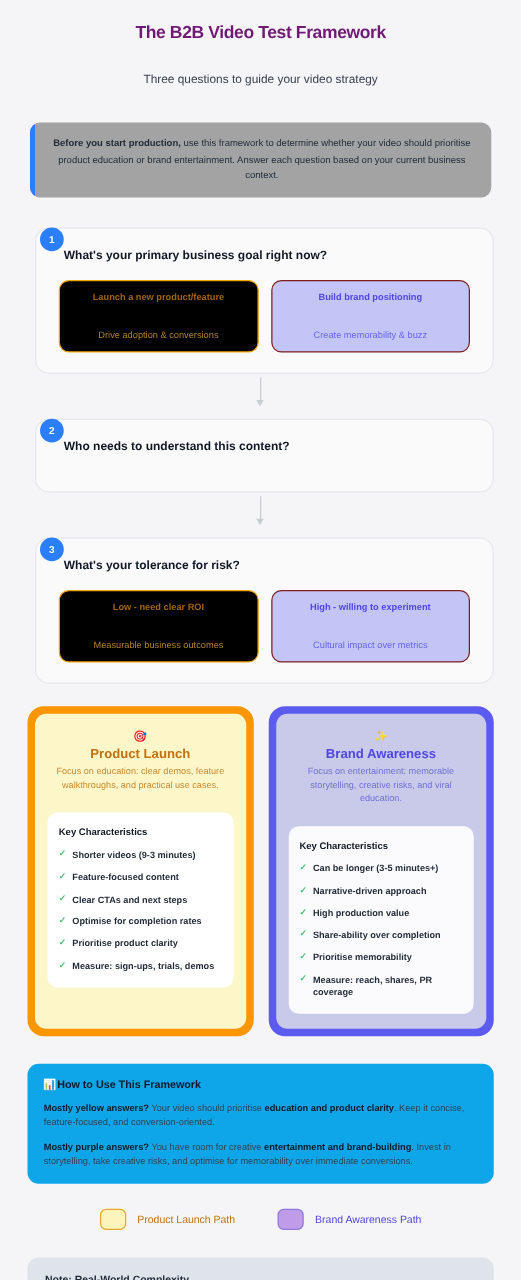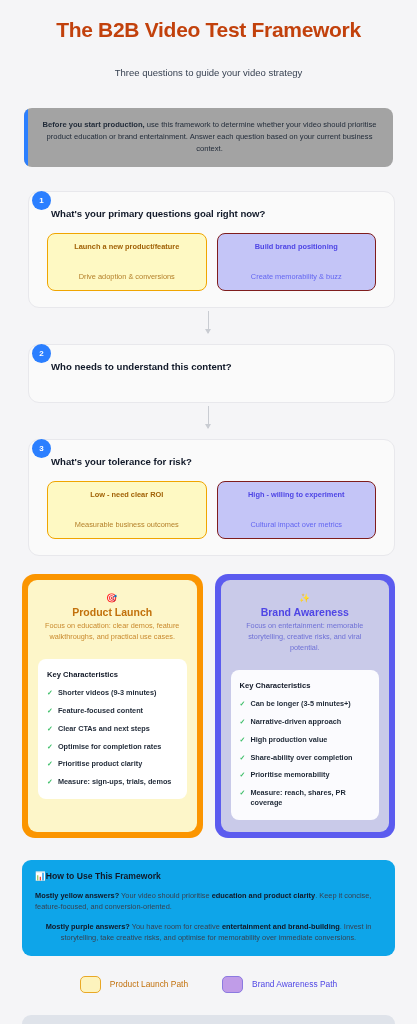--- a/index.html
+++ b/index.html
@@ -10,24 +10,24 @@
   body {
     font-family: "Liberation Sans", sans-serif;
     color: #111827;
     -webkit-font-smoothing: antialiased;
     padding-bottom: 40px;
   }
 
   
   .header { padding: 16px 20px 6px; text-align: center; }
   .title {
-    font-size: 21px;
+    font-size: 14px;
     font-weight: bold;
     letter-spacing: -0.3px;
-    color: #c2410c;
+    color: #701a75;
     line-height: 1.3;
   }
   .subtitle {
     margin-top: 23px;
     font-size: 9.5px;
     color: #374151;
     line-height: 1.4;
   }
 
   
@@ -93,21 +93,21 @@
     gap: 10px;
     padding: 0 4px;
   }
   .option {
     flex: 1;
     border-radius: 8px;
     padding: 8px 6px;
     text-align: center;
   }
   .option.yellow {
-    background: #fef9c3;
+    background: #000000;
     border: 1px solid #f0a500;
   }
   .option.purple {
     background: #c4c5f7;
     border: 1px solid #7f1d1d;
   }
   .opt-title { font-size: 7.4px; font-weight: bold; line-height: 1.45; }
   .opt-sub   { font-size: 7.4px; line-height: 1.5; margin-top: 18px; }
   .option.yellow .opt-title { color: #a16207; }
   .option.yellow .opt-sub   { color: #b4802a; }
@@ -214,21 +214,21 @@
     font-weight: bold;
     color: #111827;
     margin-bottom: 9px;
   }
   .howto-p {
     font-size: 7.4px;
     line-height: 1.55;
     color: #374151;
     margin-bottom: 8px;
   }
-  .howto-p:last-child { margin-bottom: 0; text-align: center; }
+  .howto-p:last-child { margin-bottom: 0; }
   .howto-p b { color: #111827; }
 
   
   .legend {
     display: flex;
     justify-content: center;
     gap: 34px;
     padding: 20px 22px 0;
     align-items: flex-end;
   }
@@ -269,21 +269,21 @@
       <span>Before you start production,</span><span class="reg"> use this framework to determine whether your video should prioritise product education or brand entertainment. Answer each question based on your current business context.</span>
     </div>
   </div>
 </div>
 
 <div class="steps">
 
   <div class="step">
     <div class="step-badge">1</div>
     <div class="step-card">
-      <div class="step-question">What's your primary questions goal right now?</div>
+      <div class="step-question">What's your primary business goal right now?</div>
       <div class="options">
         <div class="option yellow">
           <div class="opt-title">Launch a new product/feature</div>
           <div class="opt-sub">Drive adoption &amp; conversions</div>
         </div>
         <div class="option purple">
           <div class="opt-title">Build brand positioning</div>
           <div class="opt-sub">Create memorability &amp; buzz</div>
         </div>
       </div>
@@ -358,21 +358,21 @@
           <span>Measure: sign-ups, trials, demos</span>
         </div>
       </div>
     </div>
   </div>
 
   <div class="panel brand">
     <div class="panel-inner">
       <div class="panel-emoji">✨</div>
       <div class="panel-title">Brand Awareness</div>
-      <div class="panel-desc">Focus on entertainment: memorable storytelling, creative risks, and viral potential.</div>
+      <div class="panel-desc">Focus on entertainment: memorable storytelling, creative risks, and viral education.</div>
       <div class="charbox">
         <div class="charbox-title">Key Characteristics</div>
         <div class="char-item">
           <span class="tick">✓</span>
           <span>Can be longer (3-5 minutes+)</span>
         </div>
         <div class="char-item">
           <span class="tick">✓</span>
           <span>Narrative-driven approach</span>
         </div>

